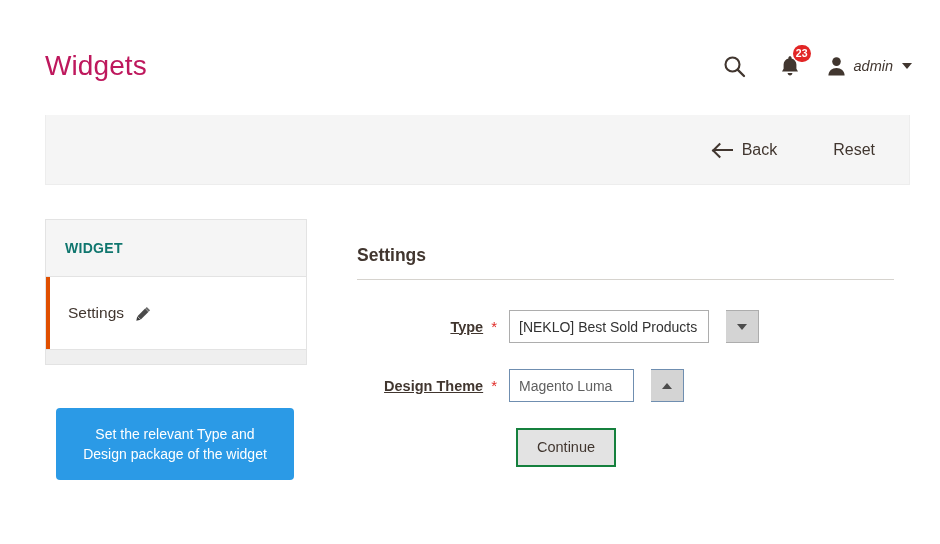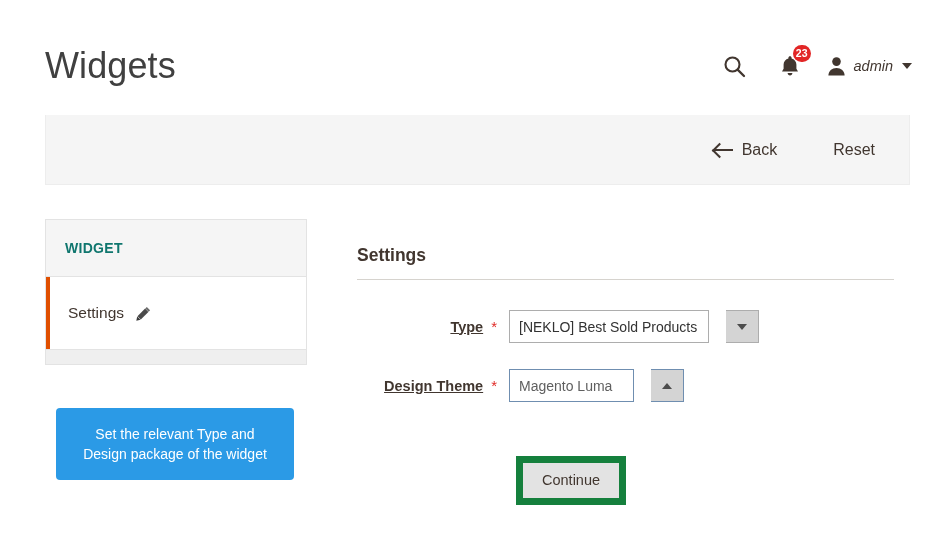--- a/index.html
+++ b/index.html
@@ -21,23 +21,23 @@
     position: absolute;
     left: 0;
     top: 0;
     width: 940px;
     height: 110px;
   }
   .page-title {
     position: absolute;
     left: 45px;
     top: 46px;
-    font-size: 36px;
+    font-size: 28px;
     font-weight: 400;
-    color: #404040;
+    color: #be185d;
     letter-spacing: 0.1px;
     line-height: 40px;
   }
   .header-actions {
     position: absolute;
     right: 28px;
     top: 48px;
     display: flex;
     align-items: center;
     gap: 0px;
@@ -331,28 +331,27 @@
     border-left: 5px solid transparent;
     border-right: 5px solid transparent;
     border-bottom: 6px solid #4c4c4c;
   }
   .continue-row {
     margin-top: 4px;
     padding-left: 159px;
   }
   .continue-btn {
     background: #e3e3e3;
-    border: 7px solid #15803d;
+    border: 2px solid #15803d;
     font-family: "Liberation Sans", sans-serif;
     font-size: 14.5px;
     color: #41362f;
     padding: 8px 19px;
     cursor: pointer;
     line-height: 1.3;
-    margin-top: 28px;
   }
 </style>
 </head>
 <body>
 
 <div class="page-header">
   <div class="page-title">Widgets</div>
 
   <div class="header-actions">
 

